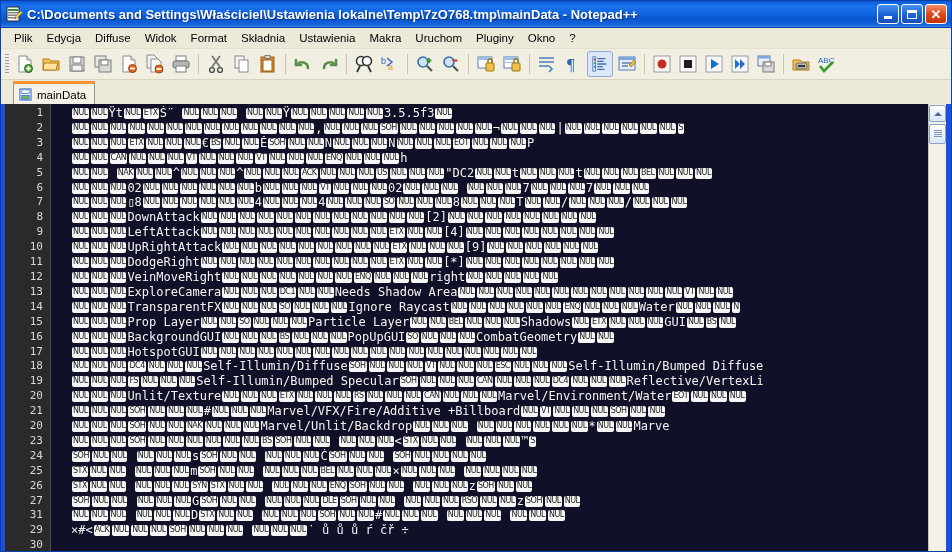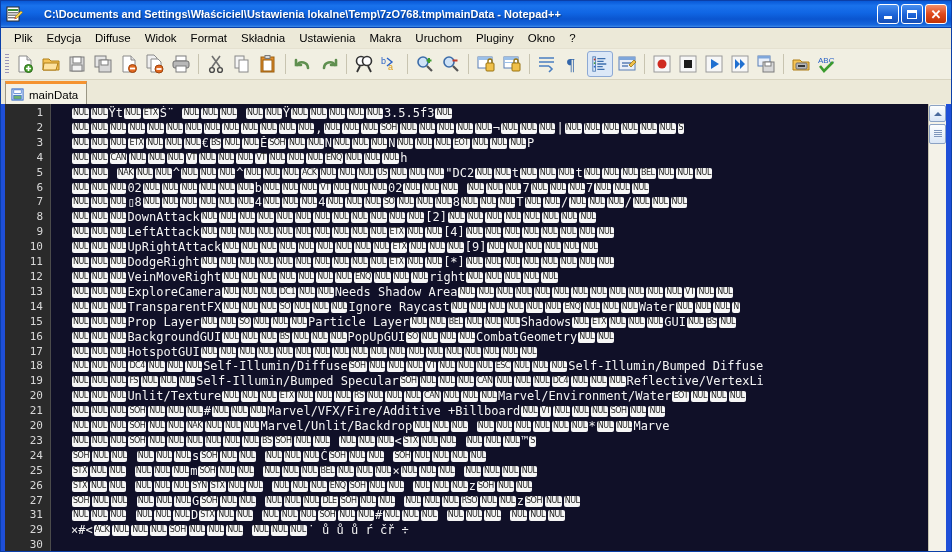--- a/index.html
+++ b/index.html
@@ -14,24 +14,23 @@
 
   
   .titlebar{
     height:26px;flex:0 0 26px;
     background:linear-gradient(to bottom,#0a59d6 0%,#0f63e0 8%,#1a72ec 18%,#1066e4 45%,#0a55cf 70%,#1767dd 92%,#3d8ae8 100%);
     display:flex;align-items:center;padding:0 2px 0 4px;position:relative;
     border-bottom:1px solid #0b3fa8;
   }
   .tb-icon{width:18px;height:18px;flex:0 0 18px;margin-right:4px;position:relative;}
   .tb-title{
-    color:#fff;font-size:11px;font-weight:bold;white-space:nowrap;overflow:hidden;
+    color:#fff;font-size:13px;font-weight:bold;white-space:nowrap;overflow:hidden;
     text-shadow:1px 1px 1px rgba(0,0,0,.45);letter-spacing:0px;flex:1 1 auto;
     font-family:"Liberation Sans", sans-serif;
-    margin-left:17px;
   }
   .tb-buttons{display:flex;gap:2px;align-items:center;flex:0 0 auto;padding-right:2px;}
   .tb-btn{
     width:22px;height:20px;border:1px solid #ffffff;border-radius:3px;
     display:flex;align-items:center;justify-content:center;
     font-size:11px;color:#fff;font-weight:bold;
     background:linear-gradient(to bottom,#4a90ef,#1b63d8 55%,#174fb5);
     box-sizing:border-box;
   }
   .tb-btn.close{background:linear-gradient(to bottom,#f28f6a,#e0491c 50%,#c13205);}
@@ -51,21 +50,21 @@
     height:30px;flex:0 0 30px;background:#f1efe2;display:flex;align-items:center;
     padding-left:2px;border-bottom:1px solid #d8d4c0;
   }
   .grip{width:4px;height:20px;margin:0 3px 0 2px;
     background:repeating-linear-gradient(to bottom,#9a96b8 0px,#9a96b8 1px,transparent 1px,transparent 3px);}
   .tbtn{width:24px;height:24px;margin:0 1px;display:flex;align-items:center;justify-content:center;position:relative;}
   .tbtn.active{border:1px solid #8da9d4;border-radius:3px;background:#dce8f7;}
   .tsep{width:1px;height:20px;background:#c8c4b0;margin:0 4px;}
 
   
-  .tabbar{height:24px;flex:0 0 24px;background:#ece9d8;display:flex;align-items:flex-end;padding-left:4px;}
+  .tabbar{height:24px;flex:0 0 24px;background:#ece9d8;display:flex;align-items:flex-end;padding-left:12px;}
   .tab{
     height:21px;display:flex;align-items:center;gap:5px;padding:0 8px 0 5px;
     background:#f4f2e6;border:1px solid #9a9684;border-bottom:none;
     border-top:3px solid #f59331;font-size:11.5px;color:#000;position:relative;top:1px;
   }
   .tabicon{width:13px;height:13px;position:relative;}
 
   
   .editor{flex:1 1 auto;display:flex;position:relative;background:#101028;overflow:hidden;}
   .bluebar{width:4px;flex:0 0 4px;background:#1e4fd8;}

